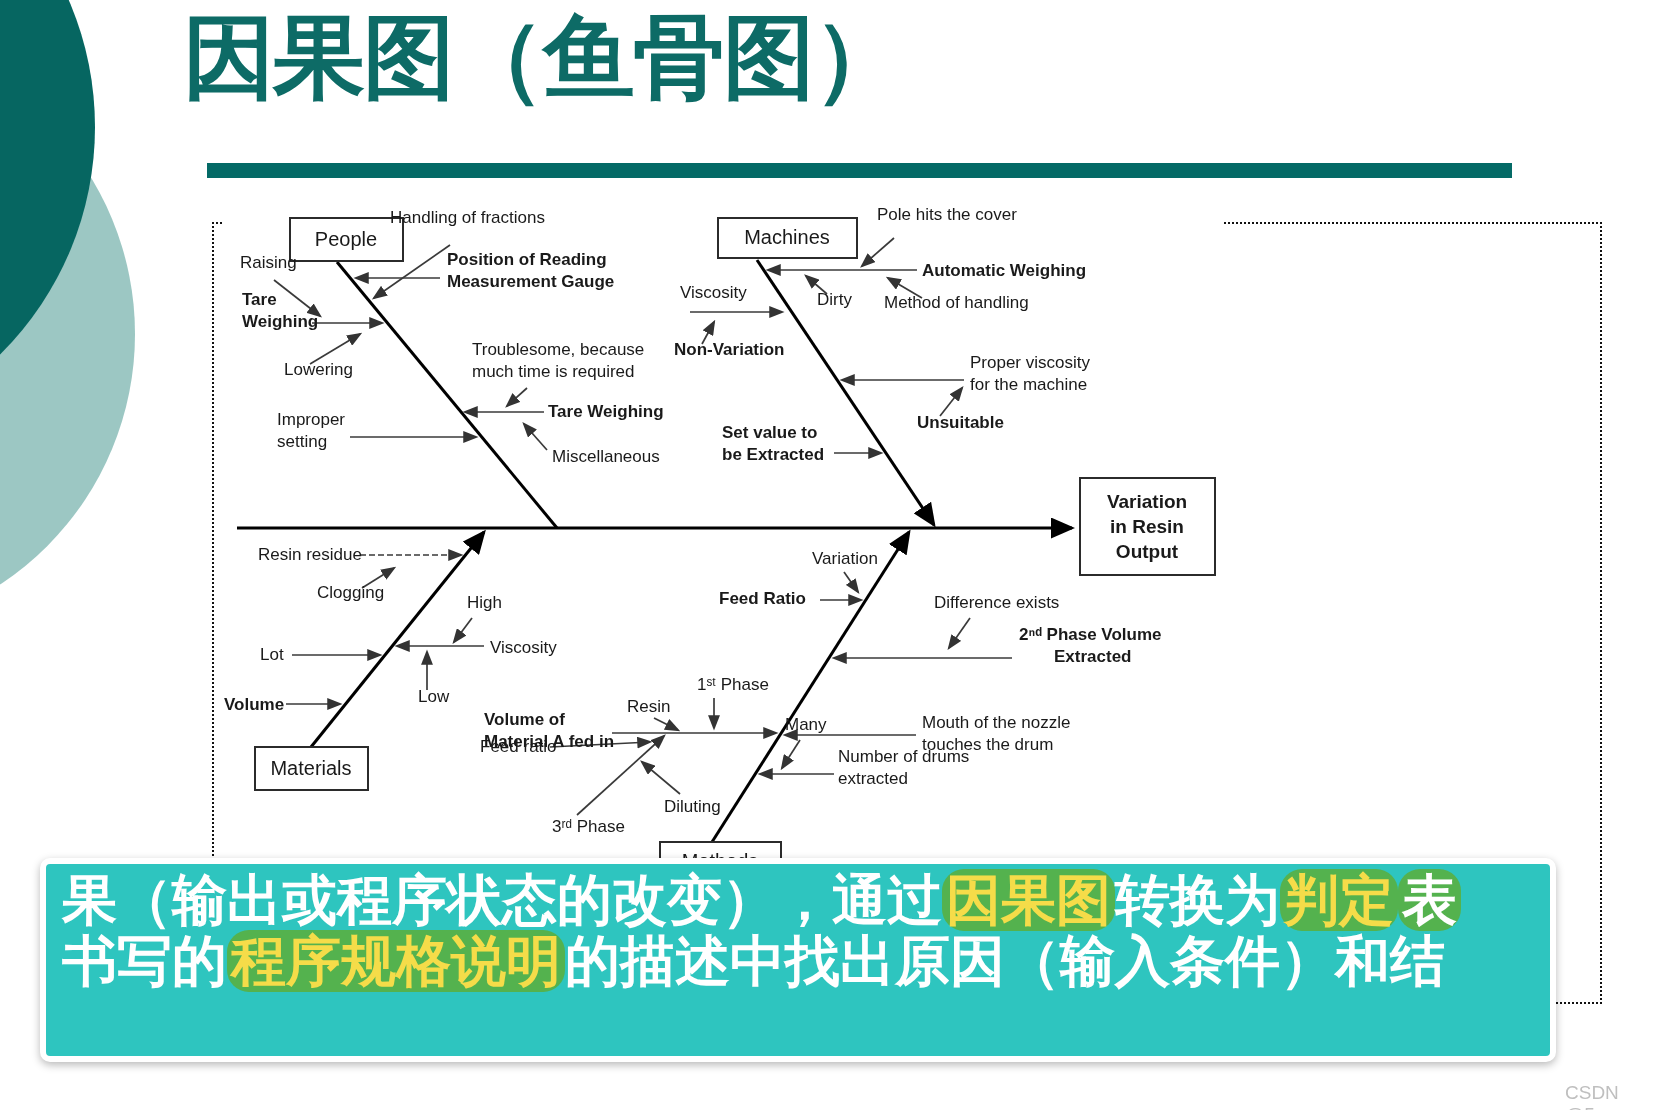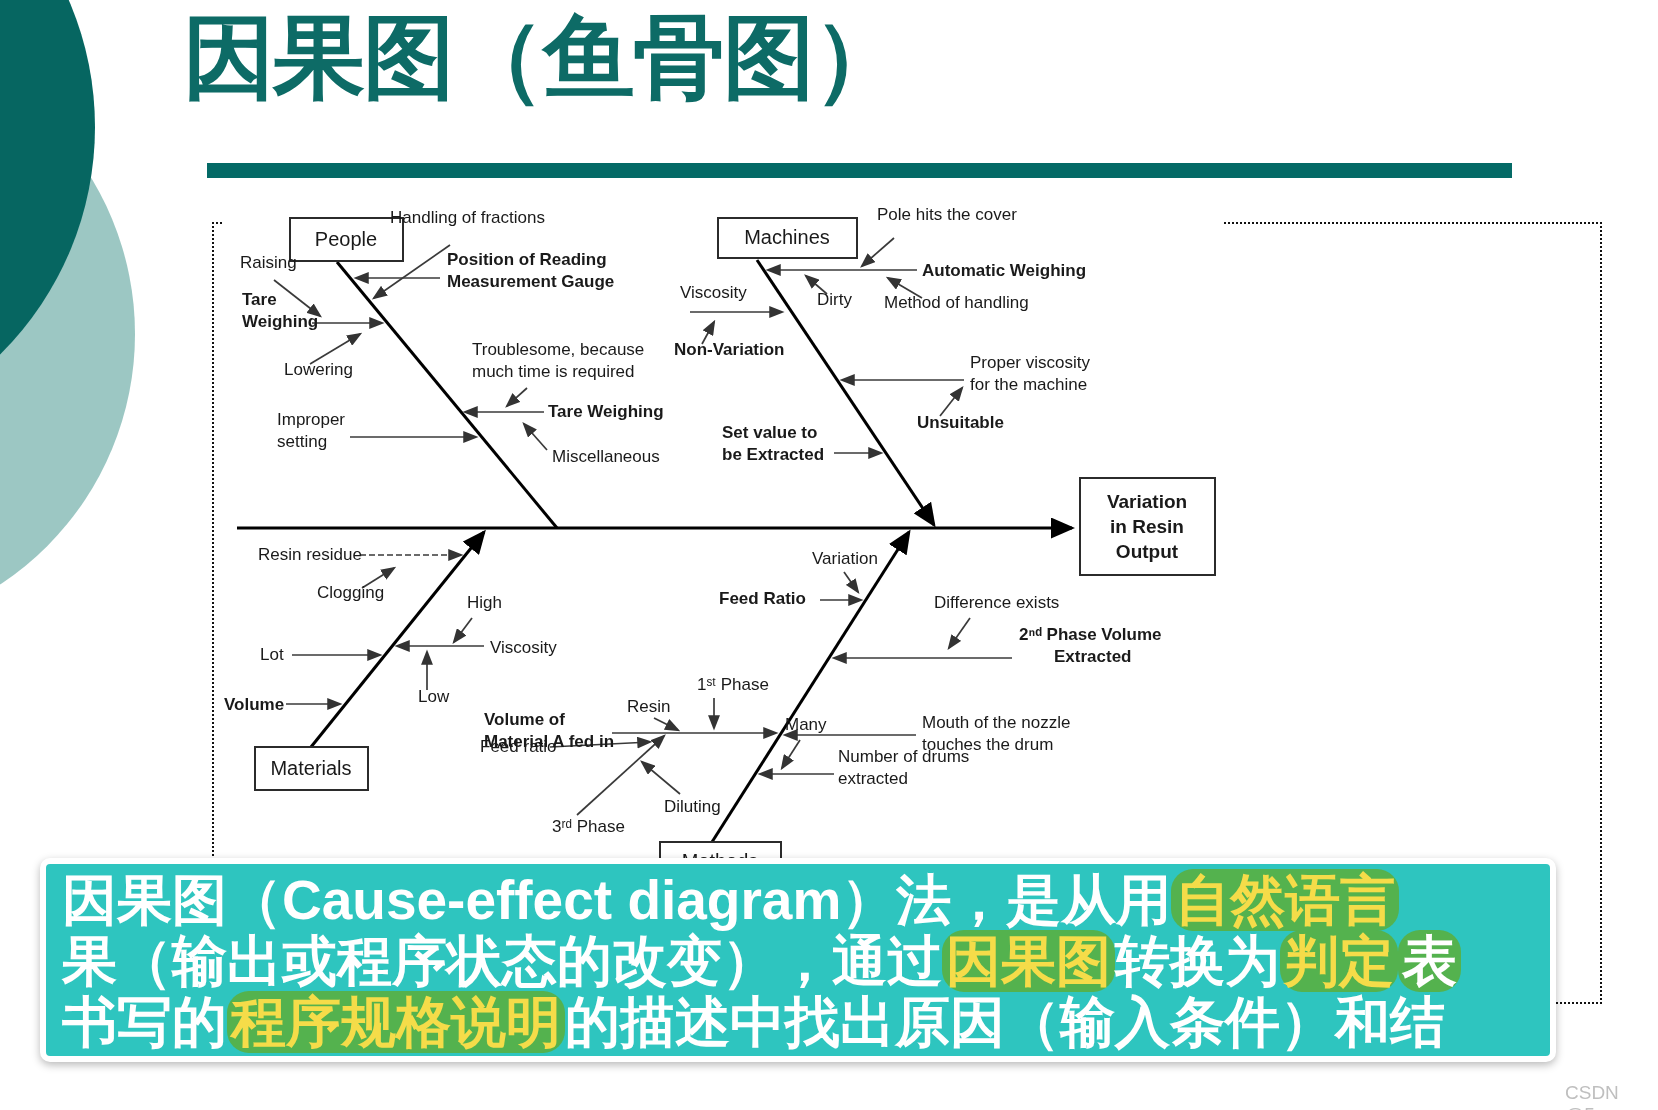--- a/index.html
+++ b/index.html
@@ -161,19 +161,18 @@
         <text x="832" y="472" class="fb"><tspan x="832" dy="0">Extracted</tspan></text>
         <text x="700" y="538"><tspan x="700" dy="0">Mouth of the nozzle</tspan><tspan x="700" dy="22">touches the drum</tspan></text>
         <text x="563" y="540"><tspan x="563" dy="0">Many</tspan></text>
         <text x="616" y="572"><tspan x="616" dy="0">Number of drums</tspan><tspan x="616" dy="22">extracted</tspan></text>
       </g>
 </svg>
 </div>
 
 <div id="definition-panel">
   <div id="panel-lines">
-      <div class="pline"><span>因果图（Cause-effect diagram）法，是从用</span><span class="hl">自然语言</span></div>
       <div class="pline"><span>果（输出或程序状态的改变），通过</span><span class="hl">因果图</span><span>转换为</span><span class="hl">判定</span><span class="hl hlw">表</span></div>
       <div class="pline"><span>书写的</span><span class="hl">程序规格说明</span><span>的描述中找出原因（输入条件）和结</span></div>
     </div>
 </div>
 
 <div id="watermark">CSDN @5pace</div>
 
 </body></html>

